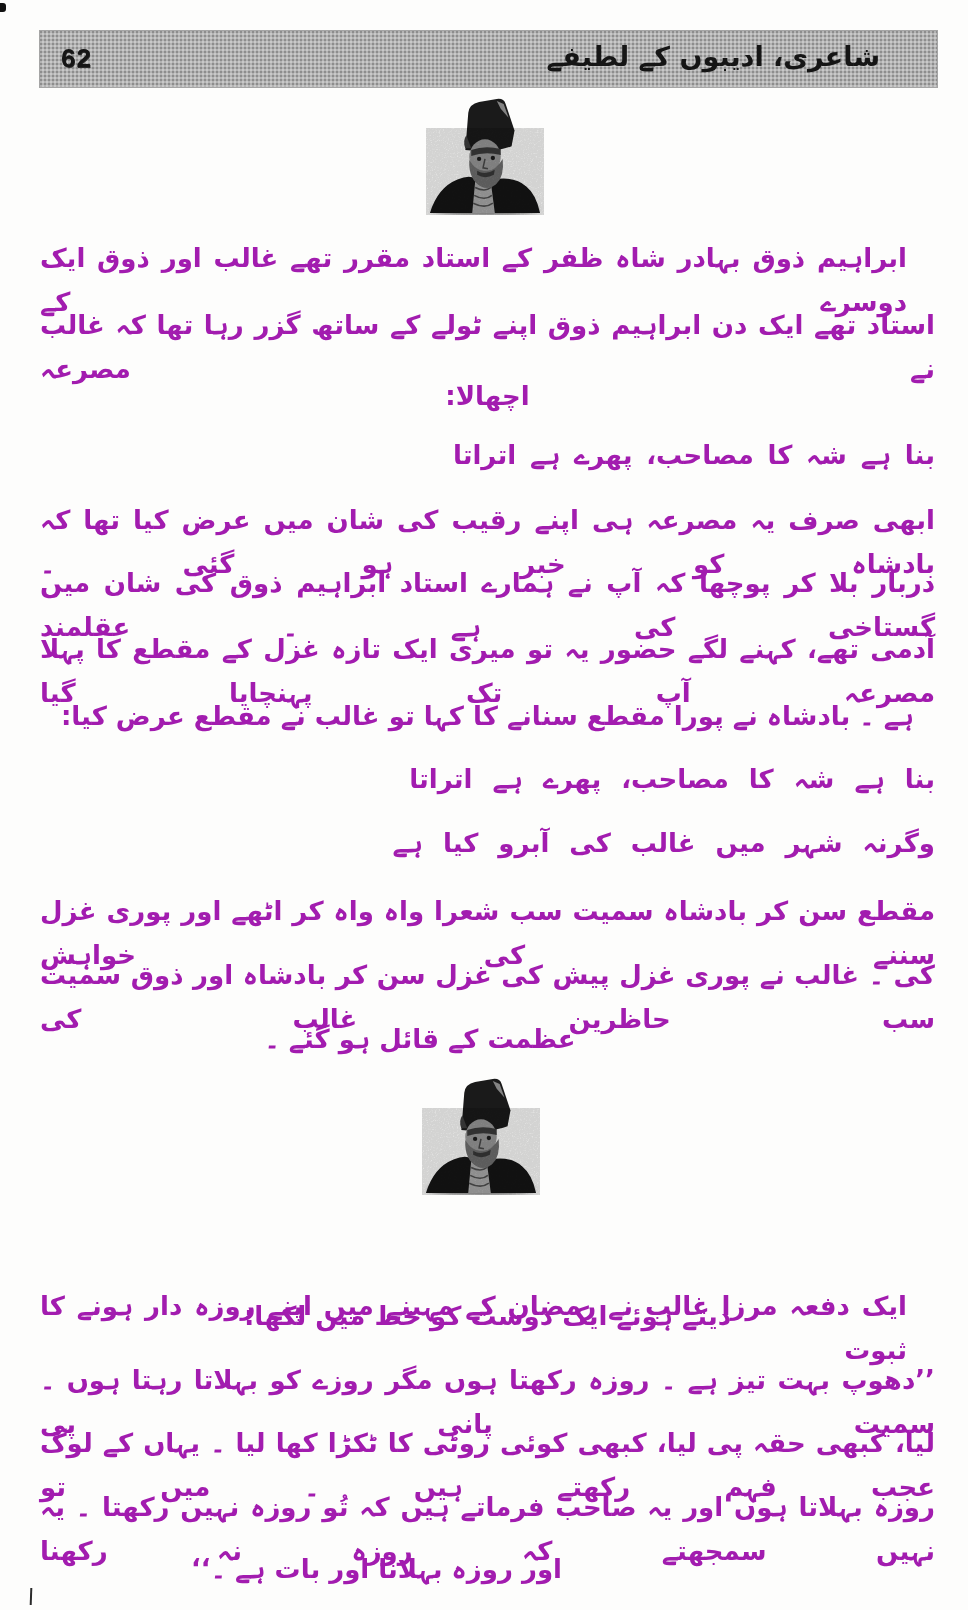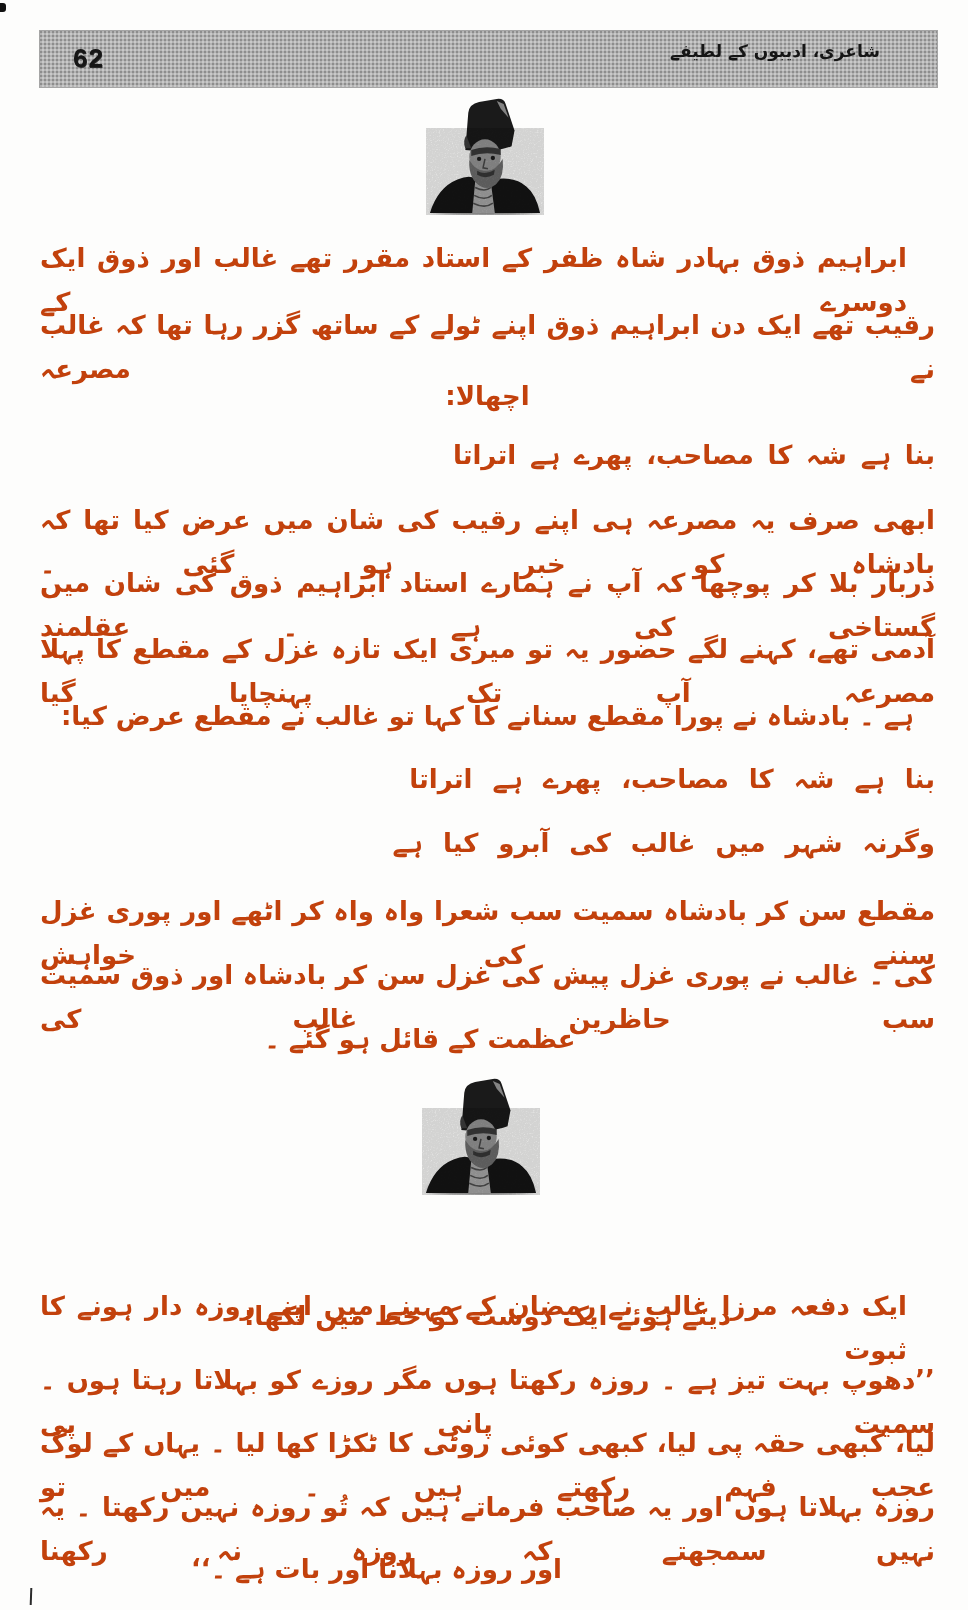--- a/index.html
+++ b/index.html
@@ -23,40 +23,39 @@
     background-position:0 0, 2px 2px;
     box-shadow:0 0 0 1px #a5a5a5 inset;
   }
   .page-number {
     position:absolute; left:22px; top:13px;
     direction:ltr;
     font-family:"Liberation Sans", sans-serif;
     font-weight:bold; font-size:26px; color:#161616;
     letter-spacing:1px;
     text-shadow:0.6px 0.6px 0 #2a2a2a;
-    margin-left:12px;
   }
   .book-title {
     position:absolute; right:58px; top:11px;
-    font-size:17px; font-weight:bold; color:#151515;
+    font-size:27px; font-weight:bold; color:#151515;
     white-space:nowrap;
     border-radius:11px;
   }
 
   
   .portrait { position:absolute; width:118px; height:120px; }
   .portrait-1 { left:426px; top:96px; }
   .portrait-2 { left:422px; top:1076px; }
 
   
   .line {
     position:absolute; left:40px; right:33px;
     direction:rtl;
     font-size:26px; font-weight:bold; line-height:44px;
-    color:#c2410c;
+    color:#a21caf;
     white-space:nowrap;
   }
   .just {
     text-align:justify;
     text-align-last:justify;
     text-justify:inter-word;
     white-space:normal;
   }
   .right  { text-align:center; }
   .center { text-align:right; word-spacing:0.18em; }
@@ -108,21 +107,21 @@
 <div class="header-bar">
   <span class="page-number">62</span>
   <span class="book-title">شاعری، ادیبوں کے لطیفے</span>
 </div>
 
 <svg class="portrait portrait-1" viewBox="0 0 120 120">
   <use href="#bust"></use>
 </svg>
 
 <div class="line just indent" style="top:236px">ابراہیم ذوق بہادر شاہ ظفر کے استاد مقرر تھے غالب اور ذوق ایک دوسرے کے</div>
-<div class="line just" style="top:303px">رقیب تھے ایک دن ابراہیم ذوق اپنے ٹولے کے ساتھ گزر رہا تھا کہ غالب نے مصرعہ</div>
+<div class="line just" style="top:303px">استاد تھے ایک دن ابراہیم ذوق اپنے ٹولے کے ساتھ گزر رہا تھا کہ غالب نے مصرعہ</div>
 <div class="line right" style="top:374px">اچھالا:</div>
 
 <div class="line center" style="top:433px">بنا ہے شہ کا مصاحب، پھرے ہے اتراتا</div>
 
 <div class="line just" style="top:498px">ابھی صرف یہ مصرعہ ہی اپنے رقیب کی شان میں عرض کیا تھا کہ بادشاہ کو خبر ہو گئی ۔</div>
 <div class="line just" style="top:561px">دربار بلا کر پوچھا کہ آپ نے ہمارے استاد ابراہیم ذوق کی شان میں گستاخی کی ہے ۔ عقلمند</div>
 <div class="line just" style="top:627px">آدمی تھے، کہنے لگے حضور یہ تو میری ایک تازہ غزل کے مقطع کا پہلا مصرعہ آپ تک پہنچایا گیا</div>
 <div class="line right" style="top:694px">ہے ۔ بادشاہ نے پورا مقطع سنانے کا کہا تو غالب نے مقطع عرض کیا:</div>
 
 <div class="line center wide" style="top:757px">بنا ہے شہ کا مصاحب، پھرے ہے اتراتا</div>

